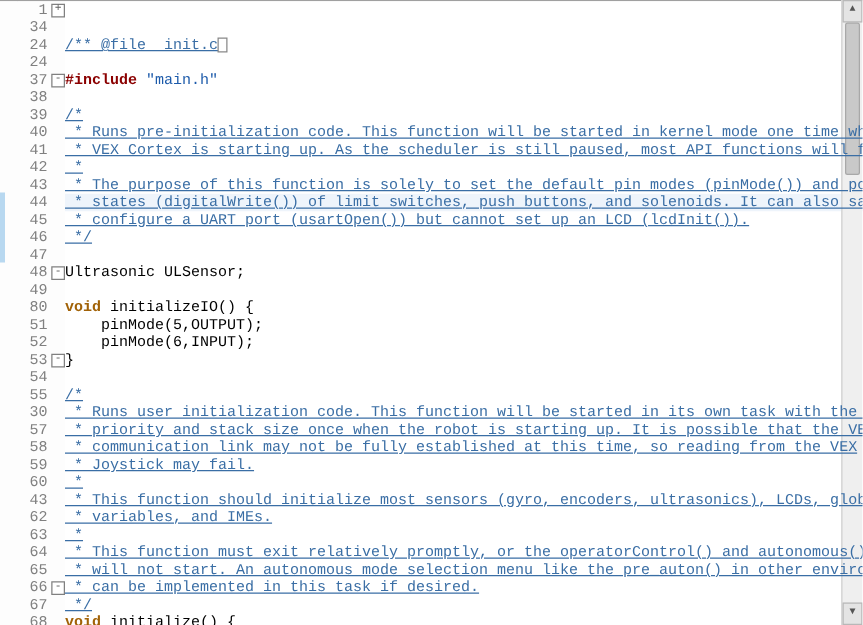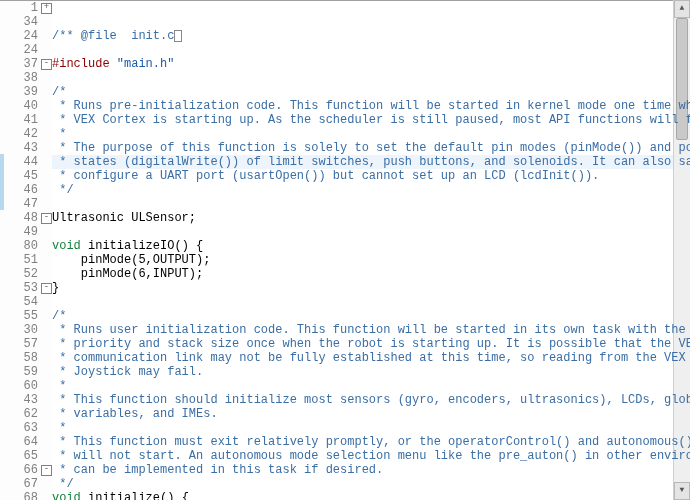--- a/index.html
+++ b/index.html
@@ -69,24 +69,24 @@
   .hl-line {
     position: absolute;
     left: 0; right: 0;
     height: 14px;
     background: #eef4fb;
     z-index: 0;
   }
   .code .content { position: relative; z-index: 1; }
 
   
-  .cmt  { color: #3a6ea5; }        
-  .pp   { color: #8b0000; font-weight: normal; } 
+  .cmt  { color: #3a6ea5; text-decoration: underline; }        
+  .pp   { color: #8b0000; font-weight: bold; } 
   .str  { color: #1c5aaa; }
-  .kw   { color: #15803d; font-weight: normal; }
+  .kw   { color: #a16207; font-weight: bold; }
 
   
   .vscroll {
     position: absolute;
     right: 0; top: 0; bottom: 0;
     width: 16px;
     background: #efefef;
     border-left: 1px solid #cfcfcf;
   }
   .vscroll .btn {

